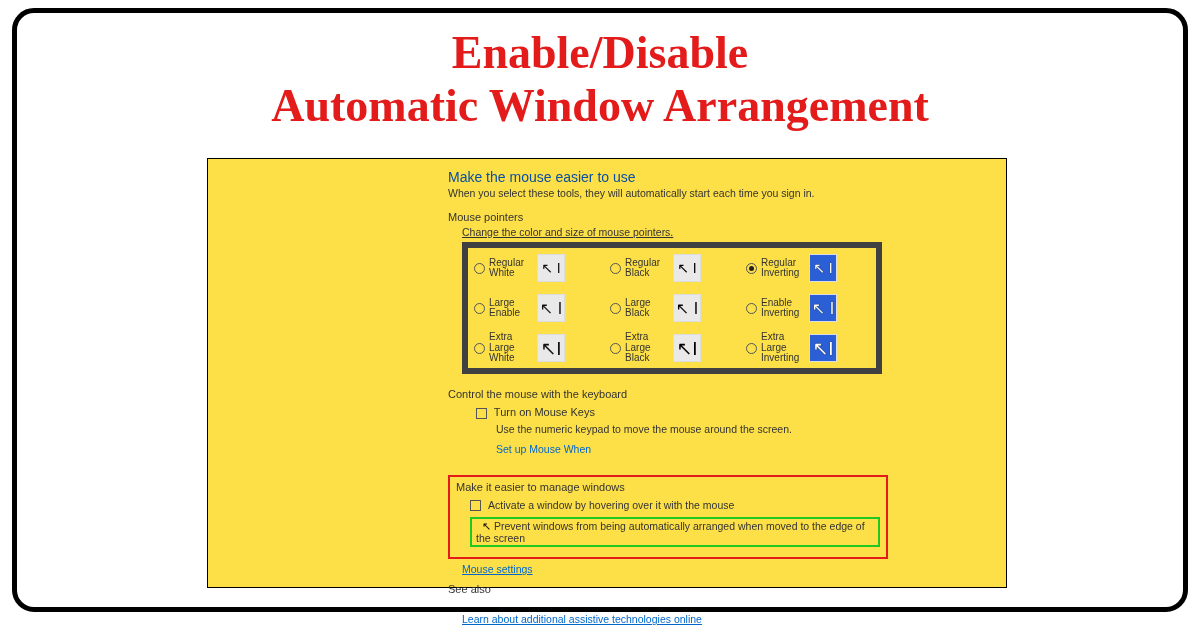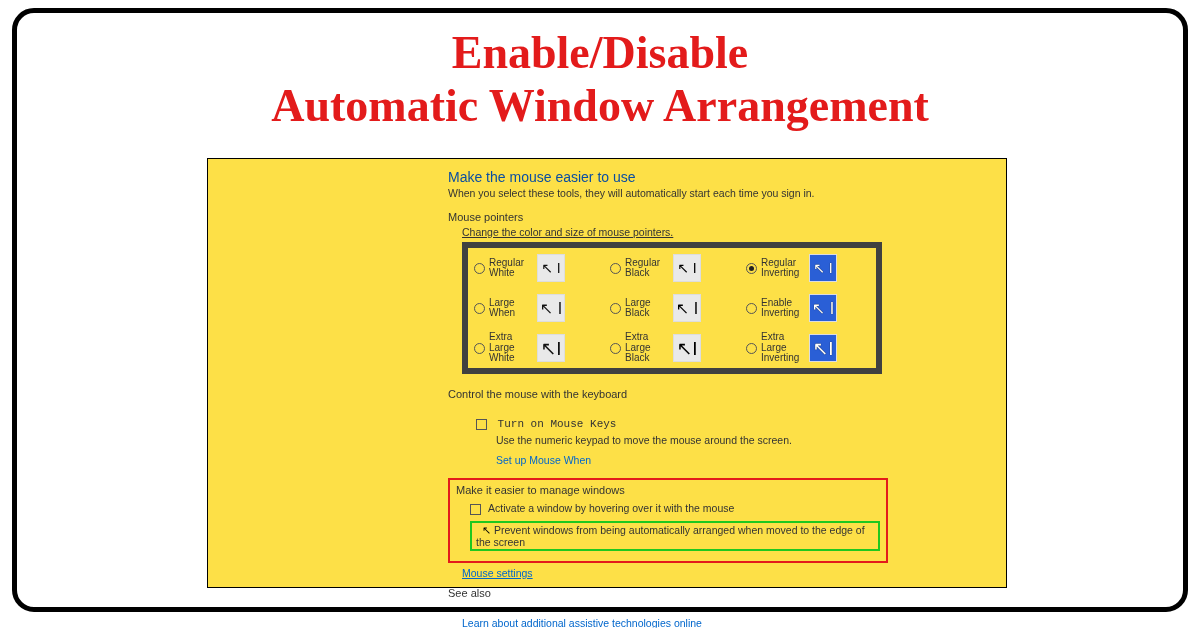--- a/index.html
+++ b/index.html
@@ -133,21 +133,21 @@
     color: #0066cc;
     font-size: 10.5px;
     text-decoration: none;
     cursor: pointer;
   }
   .link.u { text-decoration: underline; }
   .red-box {
     border: 2px solid #e31b1b;
     padding: 4px 6px 10px 6px;
     width: 440px;
-    margin-top: 12px;
+    margin-top: 20px;
   }
   .green-row {
     border: 2px solid #1fc81f;
     padding: 1px 4px;
     margin-top: 6px;
     position: relative;
     font-size: 10.5px;
   }
   .green-row .mini-cursor {
     position: absolute;
@@ -196,21 +196,21 @@
           <span class="pt-text">Regular Inverting</span>
           <span class="swatch blue">
               <span class="cursor-inv">↖ I</span>
             </span>
         </div>
       </div>
 
       <div class="pt-row">
         <div class="pt-cell">
           <span class="radio"></span>
-          <span class="pt-text">Large When</span>
+          <span class="pt-text">Large Enable</span>
           <span class="swatch">
               <span class="cursor-white" style="font-size:16px">↖ I</span>
             </span>
         </div>
         <div class="pt-cell">
           <span class="radio"></span>
           <span class="pt-text">Large Black</span>
           <span class="swatch">
               <span class="cursor-black" style="font-size:16px">↖ I</span>
             </span>
@@ -246,21 +246,21 @@
               <span class="cursor-inv" style="font-size:19px">↖I</span>
             </span>
         </div>
       </div>
     </div>
 
     <div class="fs-line">
       <span>Control the mouse with the keyboard</span>
       <span class="rule"></span>
     </div>
-    <div style="margin-left:28px; margin-top:18px;font-family:Liberation Mono, monospace;">
+    <div style="margin-left:28px; margin-top:6px;">
       <span class="checkbox"></span>
       <span>Turn on Mouse Keys</span>
     </div>
     <div style="margin-left:48px; margin-top:4px; font-size:10.5px;">Use the numeric keypad to move the mouse around the screen.</div>
     <div style="margin-left:48px; margin-top:8px;">
       <a class="link">Set up Mouse When</a>
     </div>
 
     <div class="red-box">
       <div style="font-size:11px;">Make it easier to manage windows</div>

